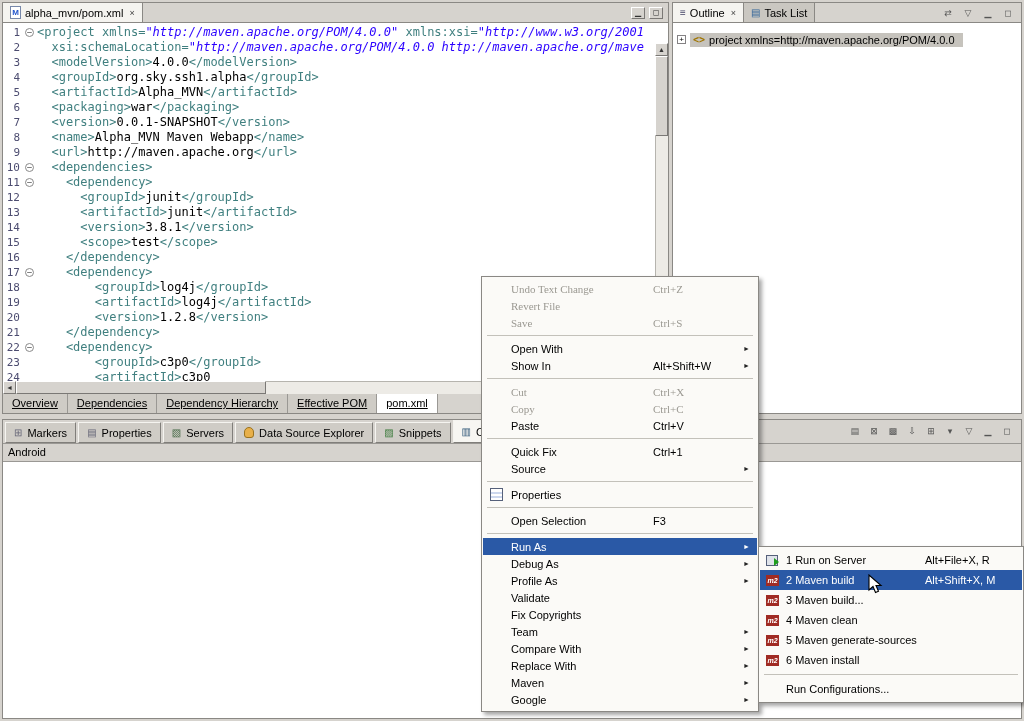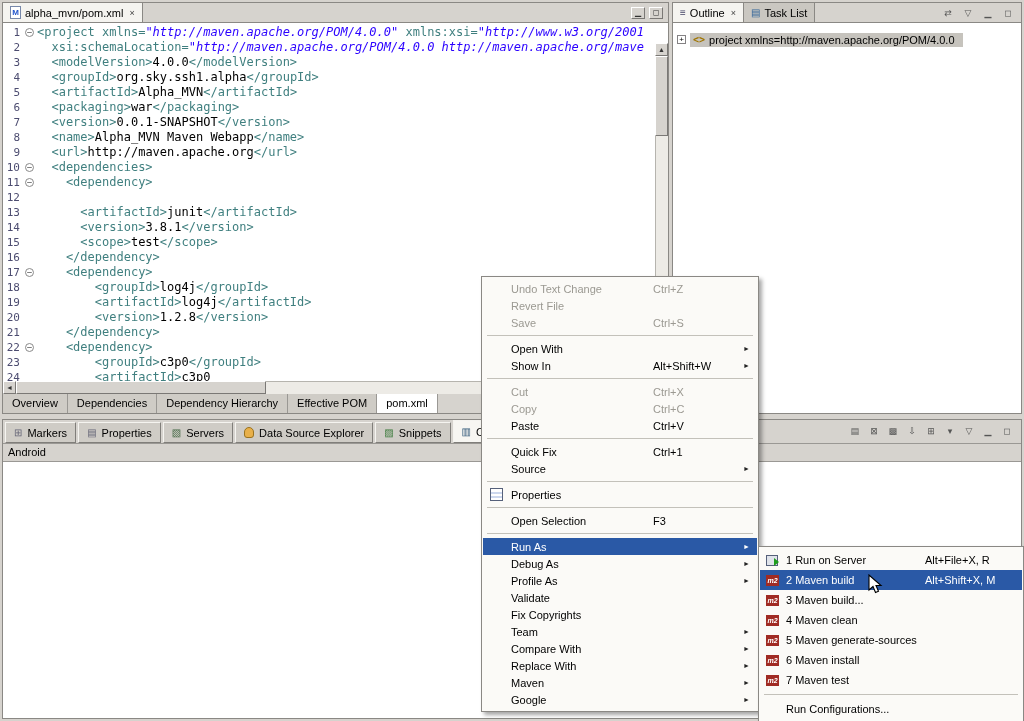--- a/index.html
+++ b/index.html
@@ -41,21 +41,21 @@
   .vscroll{position:absolute;right:0;top:20px;width:13px;height:360px;background:#edebe6;border-left:1px solid #b6b4ae;}
   .sarrow{position:absolute;width:13px;height:13px;font-size:7px;line-height:12px;text-align:center;color:#333;background:#d6d3ce;border:1px solid;border-color:#fff #7a7875 #7a7875 #fff;}
   .sarrow.up{top:0;left:-1px;}
   .vthumb{position:absolute;left:-1px;top:13px;width:13px;height:80px;background:#d6d3ce;border:1px solid;border-color:#fff #7a7875 #7a7875 #fff;}
   .hscroll{position:absolute;left:0;bottom:19px;right:0;height:13px;background:#edebe6;border-top:1px solid #b6b4ae;}
   .sarrow.left{left:0;top:-1px;}
   .sarrow.right{right:0;top:-1px;}
   .hthumb{position:absolute;left:13px;top:-1px;width:250px;height:13px;background:#d6d3ce;border:1px solid;border-color:#fff #7a7875 #7a7875 #fff;}
 
   
-  .pomtabs{position:absolute;left:0;bottom:0;width:100%;height:19px;background:#d6d3ce;display:flex;}
+  .pomtabs{position:absolute;left:0;bottom:0;width:100%;height:19px;background:#d6d3ce;display:flex;text-decoration:underline;}
   .pomtab{padding:0 9px;line-height:18px;border-right:1px solid #9a9894;background:#cfccc6;white-space:nowrap;}
   .pomtab.active{background:#fff;}
 
   
   .outline-body{position:absolute;left:0;top:20px;right:0;bottom:0;background:#fff;padding-top:8px;}
   .outline-row{display:flex;align-items:center;height:17px;padding-left:4px;}
   .plus-box{width:9px;height:9px;flex:none;border:1px solid #848284;background:#fff;font-size:8px;line-height:7px;text-align:center;color:#000;margin-right:4px;}
   .sel-wrap{display:flex;align-items:center;gap:4px;background:#c6c3bd;padding:1px 8px 1px 3px;}
   .xml-el-icon{color:#a07500;font-family:"DejaVu Sans Mono",monospace;font-weight:bold;font-size:10px;}
 
@@ -73,21 +73,21 @@
   .btoolbar{position:absolute;right:6px;top:3px;display:flex;gap:3px;align-items:center;}
   .console-title{height:17px;line-height:16px;padding-left:5px;background:#d6d3ce;}
   .console-body{position:absolute;left:0;top:41px;right:0;bottom:0;background:#fff;border-top:1px solid #9a9894;}
 
   
   .menu{position:absolute;background:#fbfaf7;border:1px solid #8a8884;box-shadow:3px 3px 4px rgba(0,0,0,.35);padding:3px 1px;z-index:10;}
   #context-menu{left:481px;top:276px;width:278px;}
   #run-as-menu{left:758px;top:546px;width:266px;}
   .menu-item{position:relative;height:17px;display:flex;align-items:center;padding-left:28px;color:#000;white-space:nowrap;}
   #run-as-menu .menu-item{height:20px;padding-left:26px;}
-  .menu-item.disabled{color:#9b9992;}
+  .menu-item.disabled{color:#9b9992;font-family:Liberation Serif, serif;}
   .menu-item.selected{background:#2a59a6;color:#fff;}
   .menu-item.selected .mi-arrow{color:#fff;}
   .mi-shortcut{position:absolute;left:170px;}
   #run-as-menu .mi-shortcut{left:165px;}
   .mi-arrow{position:absolute;right:7px;font-size:7px;color:#222;}
   .menu-sep{height:9px;position:relative;}
   .menu-sep::after{content:'';position:absolute;left:4px;right:4px;top:4px;border-top:1px solid #c3c1ba;}
   .mi-icon{position:absolute;left:5px;width:16px;height:13px;display:flex;align-items:center;justify-content:center;}
   .mi-icon.m2{width:13px;height:11px;left:6px;background:#a02b24;color:#fff;font-size:7px;font-weight:bold;font-style:italic;line-height:11px;justify-content:center;}
   .mi-icon.srv{width:14px;height:12px;left:5px;}
@@ -173,20 +173,21 @@
           <div class="code-line">
             <span class="lnum">11</span>
             <span class="fold">
               <span class="fold-dot">−</span>
             </span>
             <span class="ltext"><span class="seg-tag">    &lt;dependency&gt;</span></span>
           </div>
           <div class="code-line">
             <span class="lnum">12</span>
             <span class="fold"></span>
+            <span class="ltext"><span class="seg-tag">      &lt;groupId&gt;</span><span class="seg-txt">junit</span><span class="seg-tag">&lt;/groupId&gt;</span></span>
           </div>
           <div class="code-line">
             <span class="lnum">13</span>
             <span class="fold"></span>
             <span class="ltext"><span class="seg-tag">      &lt;artifactId&gt;</span><span class="seg-txt">junit</span><span class="seg-tag">&lt;/artifactId&gt;</span></span>
           </div>
           <div class="code-line">
             <span class="lnum">14</span>
             <span class="fold"></span>
             <span class="ltext"><span class="seg-tag">      &lt;version&gt;</span><span class="seg-txt">3.8.1</span><span class="seg-tag">&lt;/version&gt;</span></span>
@@ -454,24 +455,20 @@
         <span class="mi-label">4 Maven clean</span>
       </div>
       <div class="menu-item">
         <span class="mi-icon m2">m2</span>
         <span class="mi-label">5 Maven generate-sources</span>
       </div>
       <div class="menu-item">
         <span class="mi-icon m2">m2</span>
         <span class="mi-label">6 Maven install</span>
       </div>
-      <div class="menu-item">
-        <span class="mi-icon m2">m2</span>
-        <span class="mi-label">7 Maven test</span>
-      </div>
       <div class="menu-sep"></div>
       <div class="menu-item">
         <span class="mi-label">Run Configurations...</span>
       </div>
     </div>
 
   <svg id="cursor" width="16" height="22" viewBox="0 0 16 22">
     <polygon points="1,1 1,16 5,12.5 7.5,18.5 10.5,17.2 8,11.5 13,11.5" fill="#ffffff" stroke="#000000" stroke-width="1.1"></polygon>
   </svg>
 

